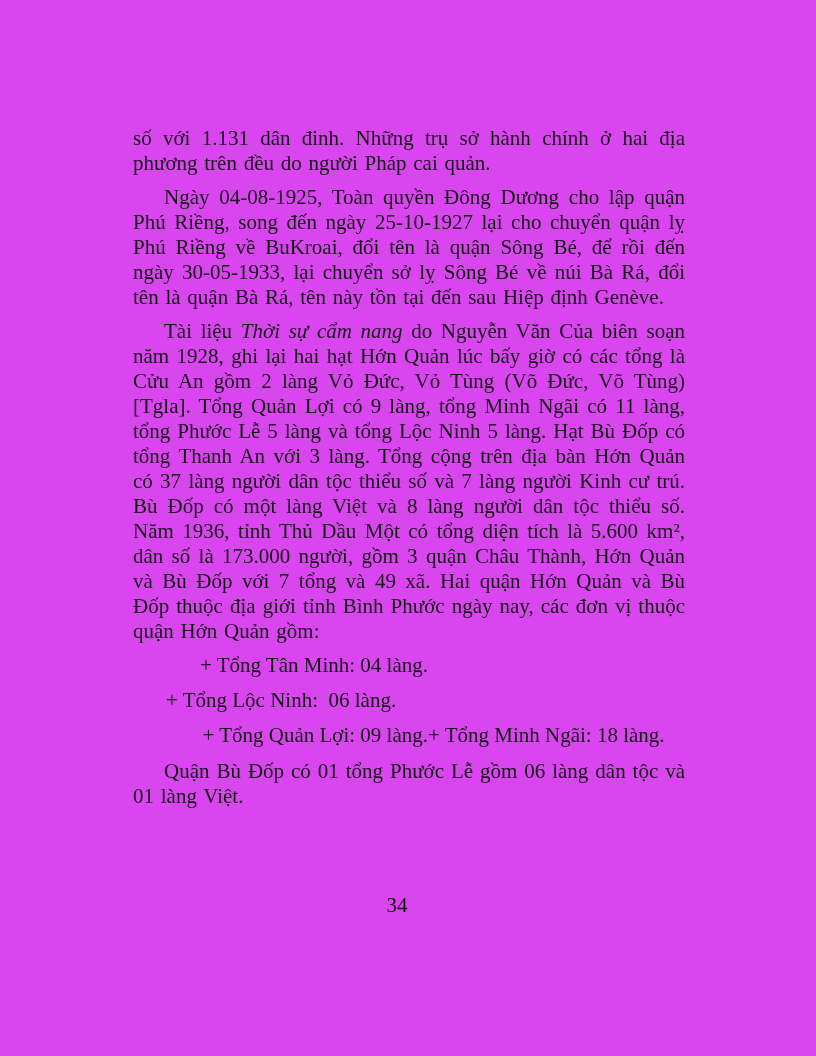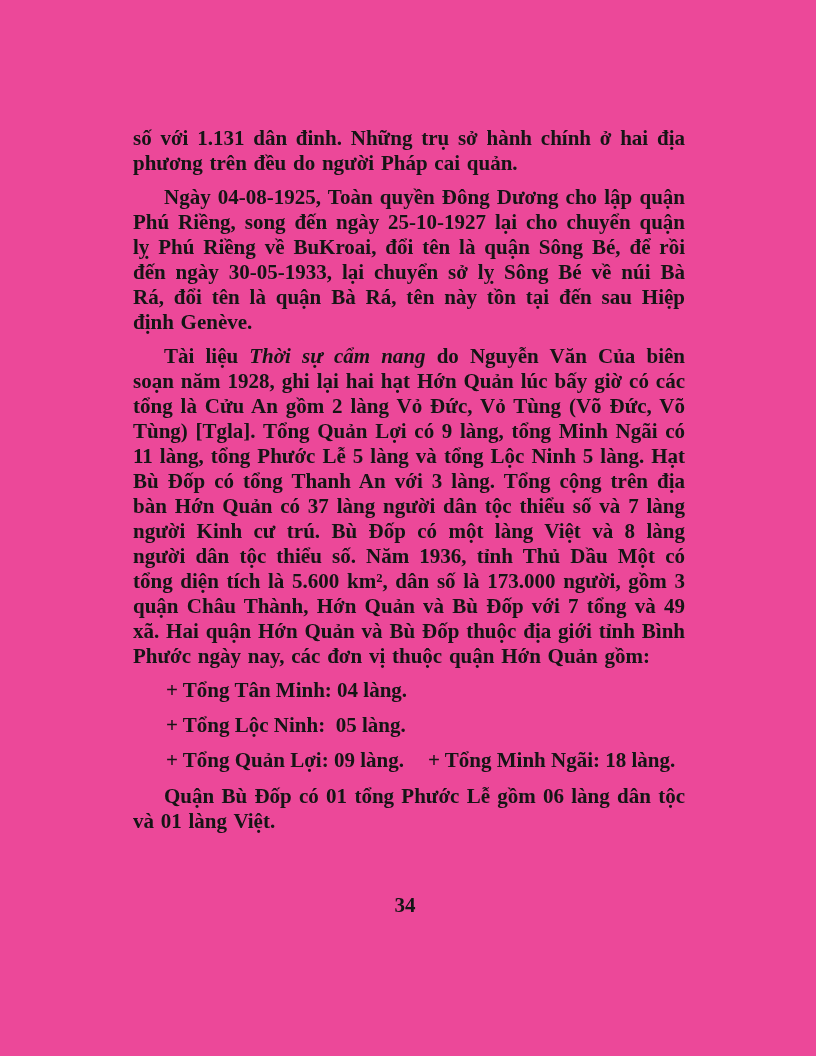--- a/index.html
+++ b/index.html
@@ -4,25 +4,24 @@
 <style>
   html, body {
     margin: 0;
     padding: 0;
     background: #ffffff;
   }
   .page {
     position: relative;
     width: 816px;
     height: 1056px;
-    background: #ec4899;
+    background: #d946ef;
     overflow: hidden;
     font-family: "Liberation Serif", "DejaVu Serif", serif;
     color: #151515;
-    font-weight: bold;
   }
   .text-block {
     position: absolute;
     left: 133px;
     top: 126px;
     width: 552px;
   }
   .para {
     margin: 0 0 9px 0;
     font-size: 21px;
@@ -44,58 +43,58 @@
     line-height: 25px;
     margin-bottom: 10px;
     white-space: pre;
   }
   .tong-row:last-child {
     margin-bottom: 0;
   }
   .tong-cell-left {
     width: 262px;
     flex: 0 0 auto;
+    text-align: right;
   }
   .tong-cell-right {
     flex: 1 1 auto;
   }
   .italic-title {
     font-style: italic;
     margin-top: 23px;
   }
   .page-number {
     position: absolute;
     top: 893px;
     left: 0;
     width: 794px;
     text-align: center;
     font-size: 21px;
     line-height: 25px;
-    margin-left: 8px;
   }
 </style>
 </head>
 <body>
 
 <div class="page">
 
   <div class="text-block">
 
     <p class="para no-indent">số với 1.131 dân đinh. Những trụ sở hành chính ở hai địa phương trên đều do người Pháp cai quản.</p>
 
     <p class="para">Ngày 04-08-1925, Toàn quyền Đông Dương cho lập quận Phú Riềng, song đến ngày 25-10-1927 lại cho chuyển quận lỵ Phú Riềng về BuKroai, đổi tên là quận Sông Bé, để rồi đến ngày 30-05-1933, lại chuyển sở lỵ Sông Bé về núi Bà Rá, đổi tên là quận Bà Rá, tên này tồn tại đến sau Hiệp định Genève.</p>
 
     <p class="para"><span>Tài liệu </span><span class="italic-title">Thời sự cẩm nang</span><span> do Nguyễn Văn Của biên soạn năm 1928, ghi lại hai hạt Hớn Quản lúc bấy giờ có các tổng là Cửu An gồm 2 làng Vỏ Đức, Vỏ Tùng (Võ Đức, Võ Tùng) [Tgla]. Tổng Quản Lợi có 9 làng, tổng Minh Ngãi có 11 làng, tổng Phước Lễ 5 làng và tổng Lộc Ninh 5 làng. Hạt Bù Đốp có tổng Thanh An với 3 làng. Tổng cộng trên địa bàn Hớn Quản có 37 làng người dân tộc thiểu số và 7 làng người Kinh cư trú. Bù Đốp có một làng Việt và 8 làng người dân tộc thiểu số. Năm 1936, tỉnh Thủ Dầu Một có tổng diện tích là 5.600 km², dân số là 173.000 người, gồm 3 quận Châu Thành, Hớn Quản và Bù Đốp với 7 tổng và 49 xã. Hai quận Hớn Quản và Bù Đốp thuộc địa giới tỉnh Bình Phước ngày nay, các đơn vị thuộc quận Hớn Quản gồm:</span></p>
 
     <div class="tong-list">
       <div class="tong-row">
         <span class="tong-cell-left">+ Tổng Tân Minh: 04 làng.</span>
       </div>
       <div class="tong-row">
-        <span class="tong-cell-right">+ Tổng Lộc Ninh:  05 làng.</span>
+        <span class="tong-cell-right">+ Tổng Lộc Ninh:  06 làng.</span>
       </div>
       <div class="tong-row">
         <span class="tong-cell-left">+ Tổng Quản Lợi: 09 làng.</span>
         <span class="tong-cell-right">+ Tổng Minh Ngãi: 18 làng.</span>
       </div>
     </div>
 
     <p class="para">Quận Bù Đốp có 01 tổng Phước Lễ gồm 06 làng dân tộc và 01 làng Việt.</p>
 
 

